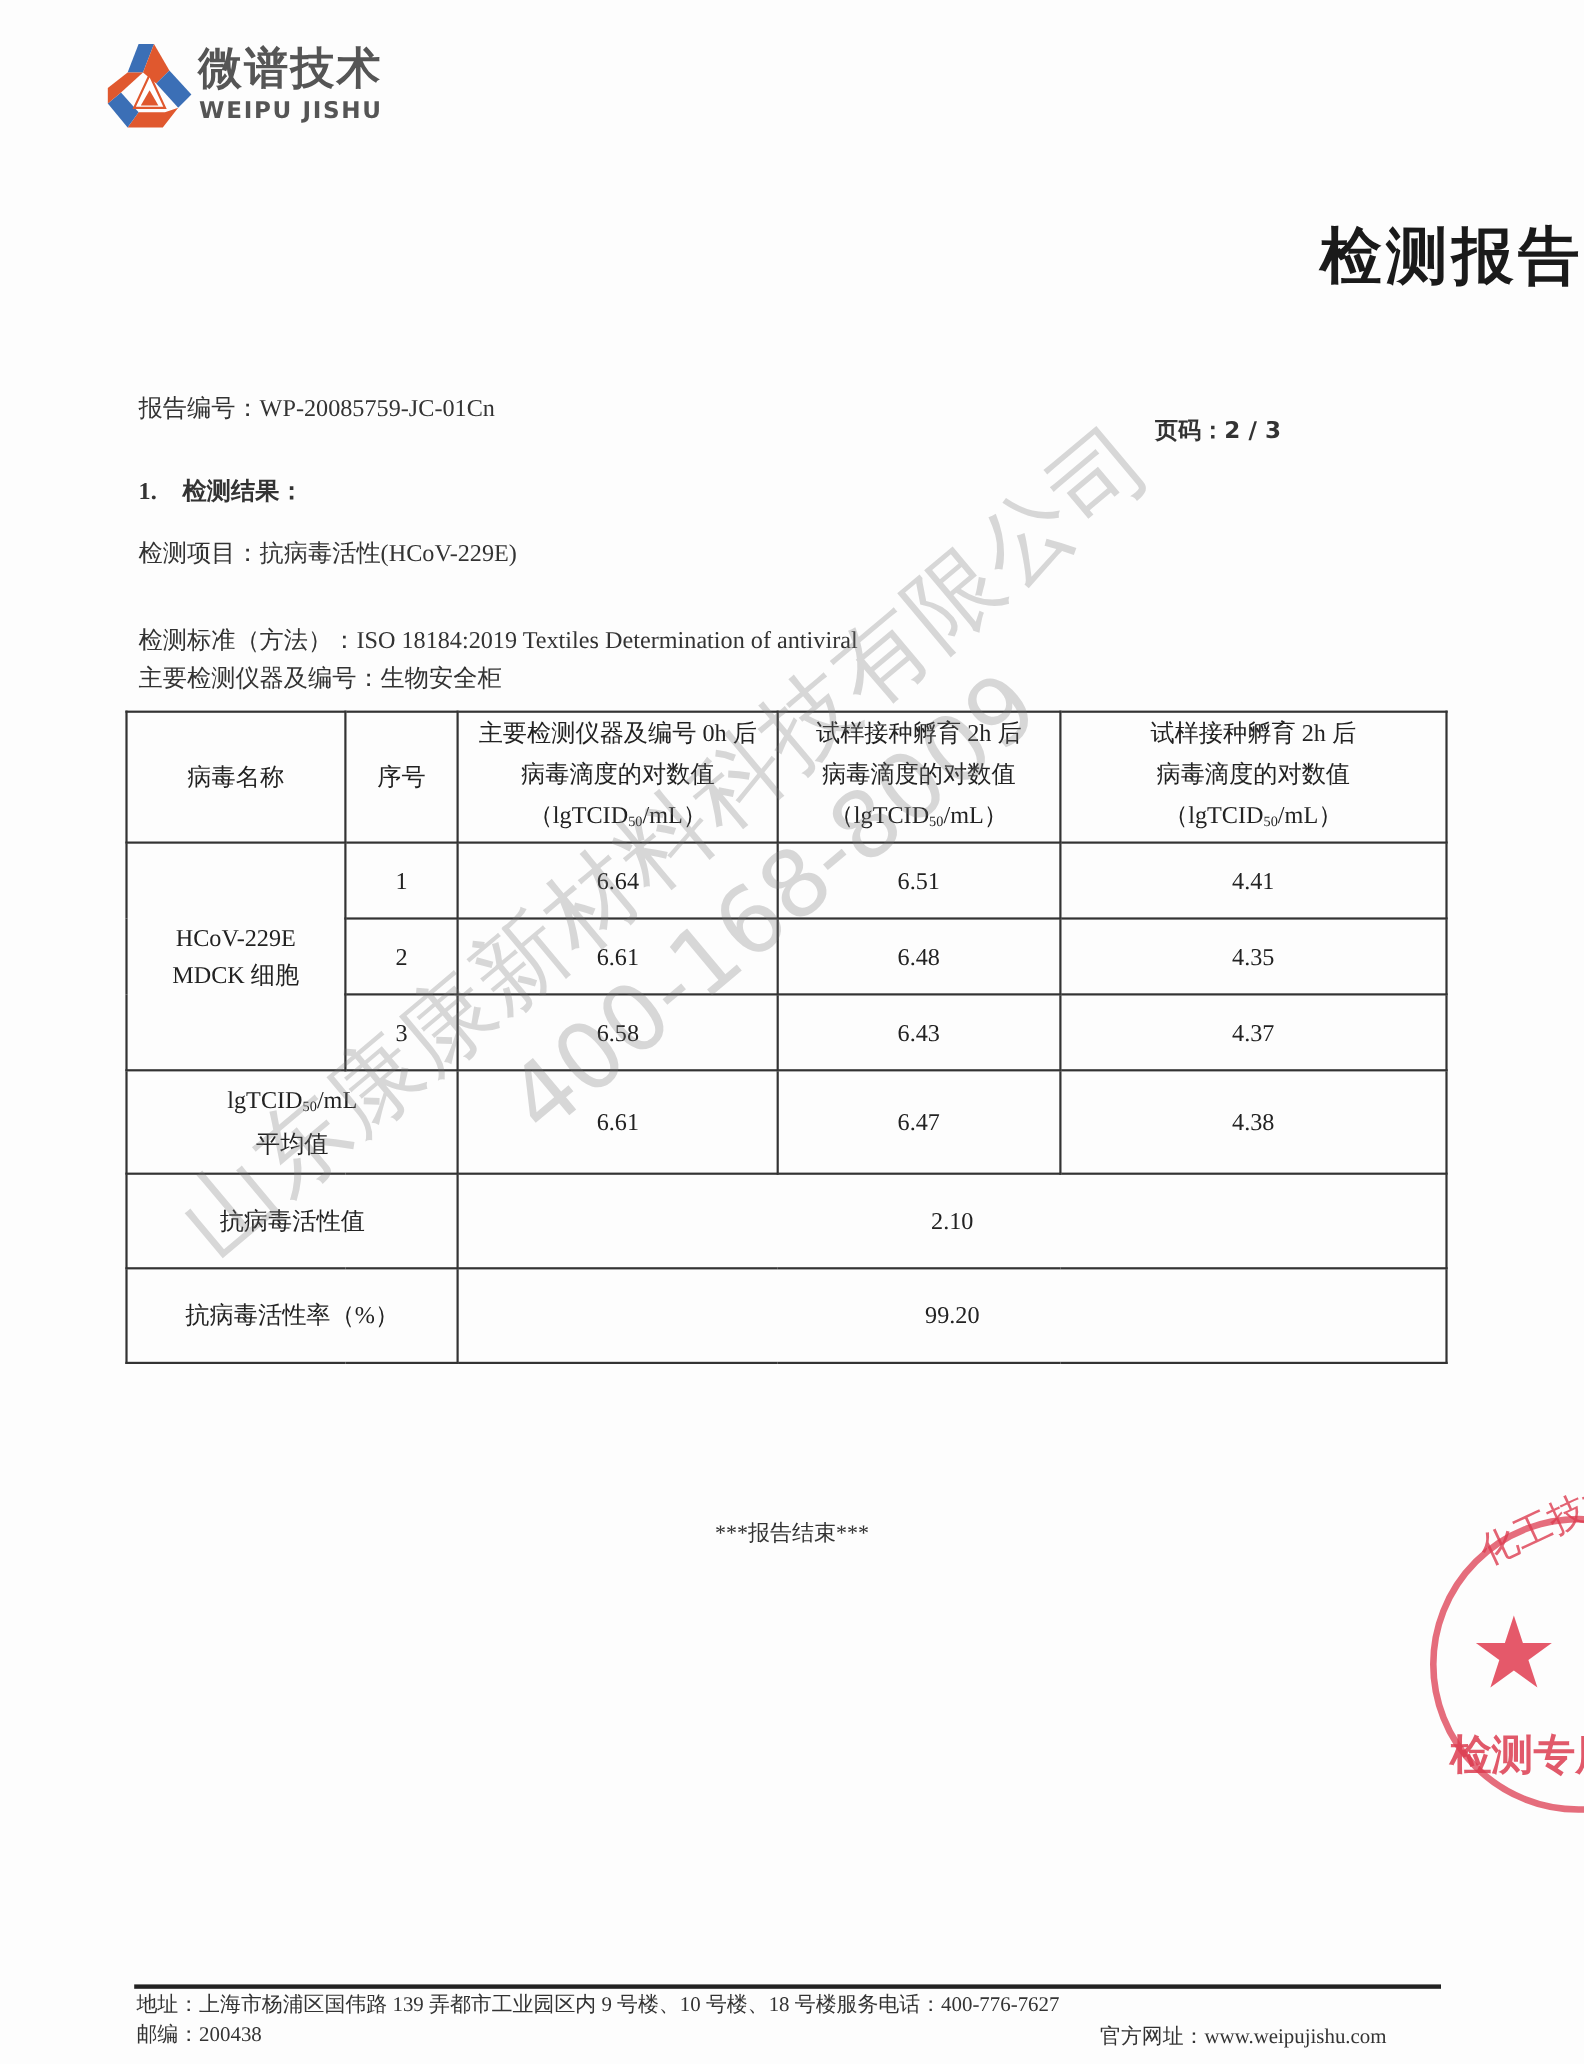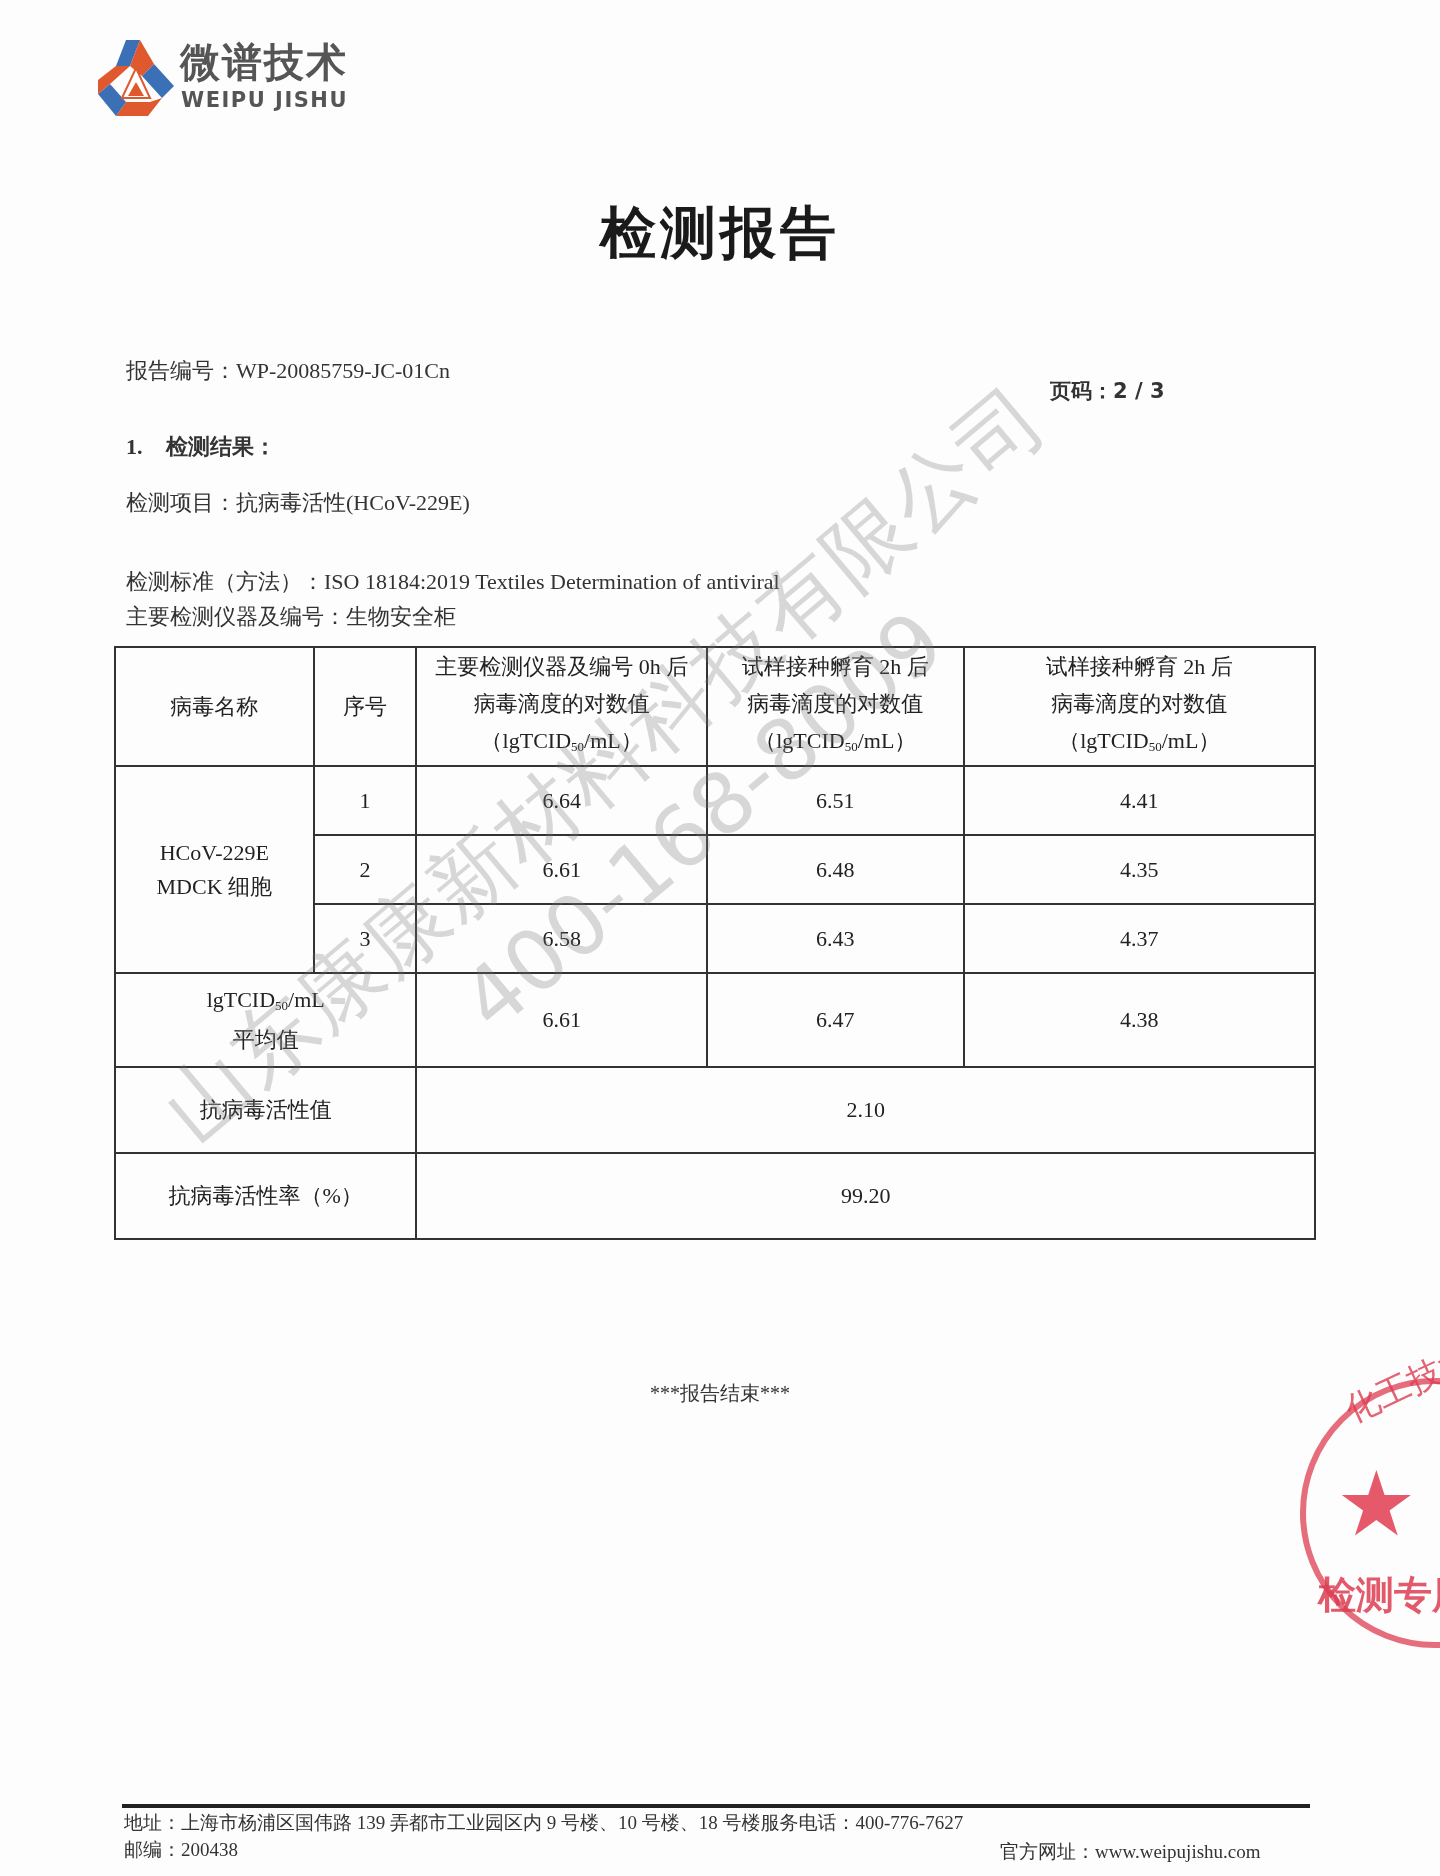--- a/index.html
+++ b/index.html
@@ -11,21 +11,21 @@
   }
   .abs { position:absolute; }
   
   .logo { left:96px; top:36px; width:310px; height:82px; }
   .logo svg { position:absolute; left:0; top:0; }
   .logo-cn { position:absolute; left:84px; top:4px; font-family:"DejaVu Sans","Liberation Sans",sans-serif;
     font-size:40px; font-weight:bold; color:#555; letter-spacing:2px; line-height:44px; }
   .logo-en { position:absolute; left:85px; top:52px; font-family:"DejaVu Sans","Liberation Sans",sans-serif;
     font-size:21px; font-weight:bold; color:#555; letter-spacing:1.5px; line-height:24px; }
 
-  .title { left:0; width:1440px; top:196px; text-align:center; font-family:"DejaVu Sans","Liberation Sans",sans-serif;
+  .title { left:0; width:1440px; top:196px; text-align:right; font-family:"DejaVu Sans","Liberation Sans",sans-serif;
     font-size:56px; font-weight:bold; color:#1a1a1a; letter-spacing:4px; }
   .meta { font-size:22px; color:#333; line-height:30px; }
   .report-no { left:126px; top:356px; }
   .page-no { left:1050px; top:356px; font-family:"DejaVu Sans","Liberation Sans",sans-serif; font-weight:bold; font-size:21px;margin-top:20px;}
   .section { left:126px; top:432px; font-weight:bold; font-size:22px; }
   .section .num { display:inline-block; width:40px; }
   .line1 { left:126px; top:488px; }
   .line2 { left:126px; top:545px;margin-top:22px; }
   .line3 { left:126px; top:602px; }
 

